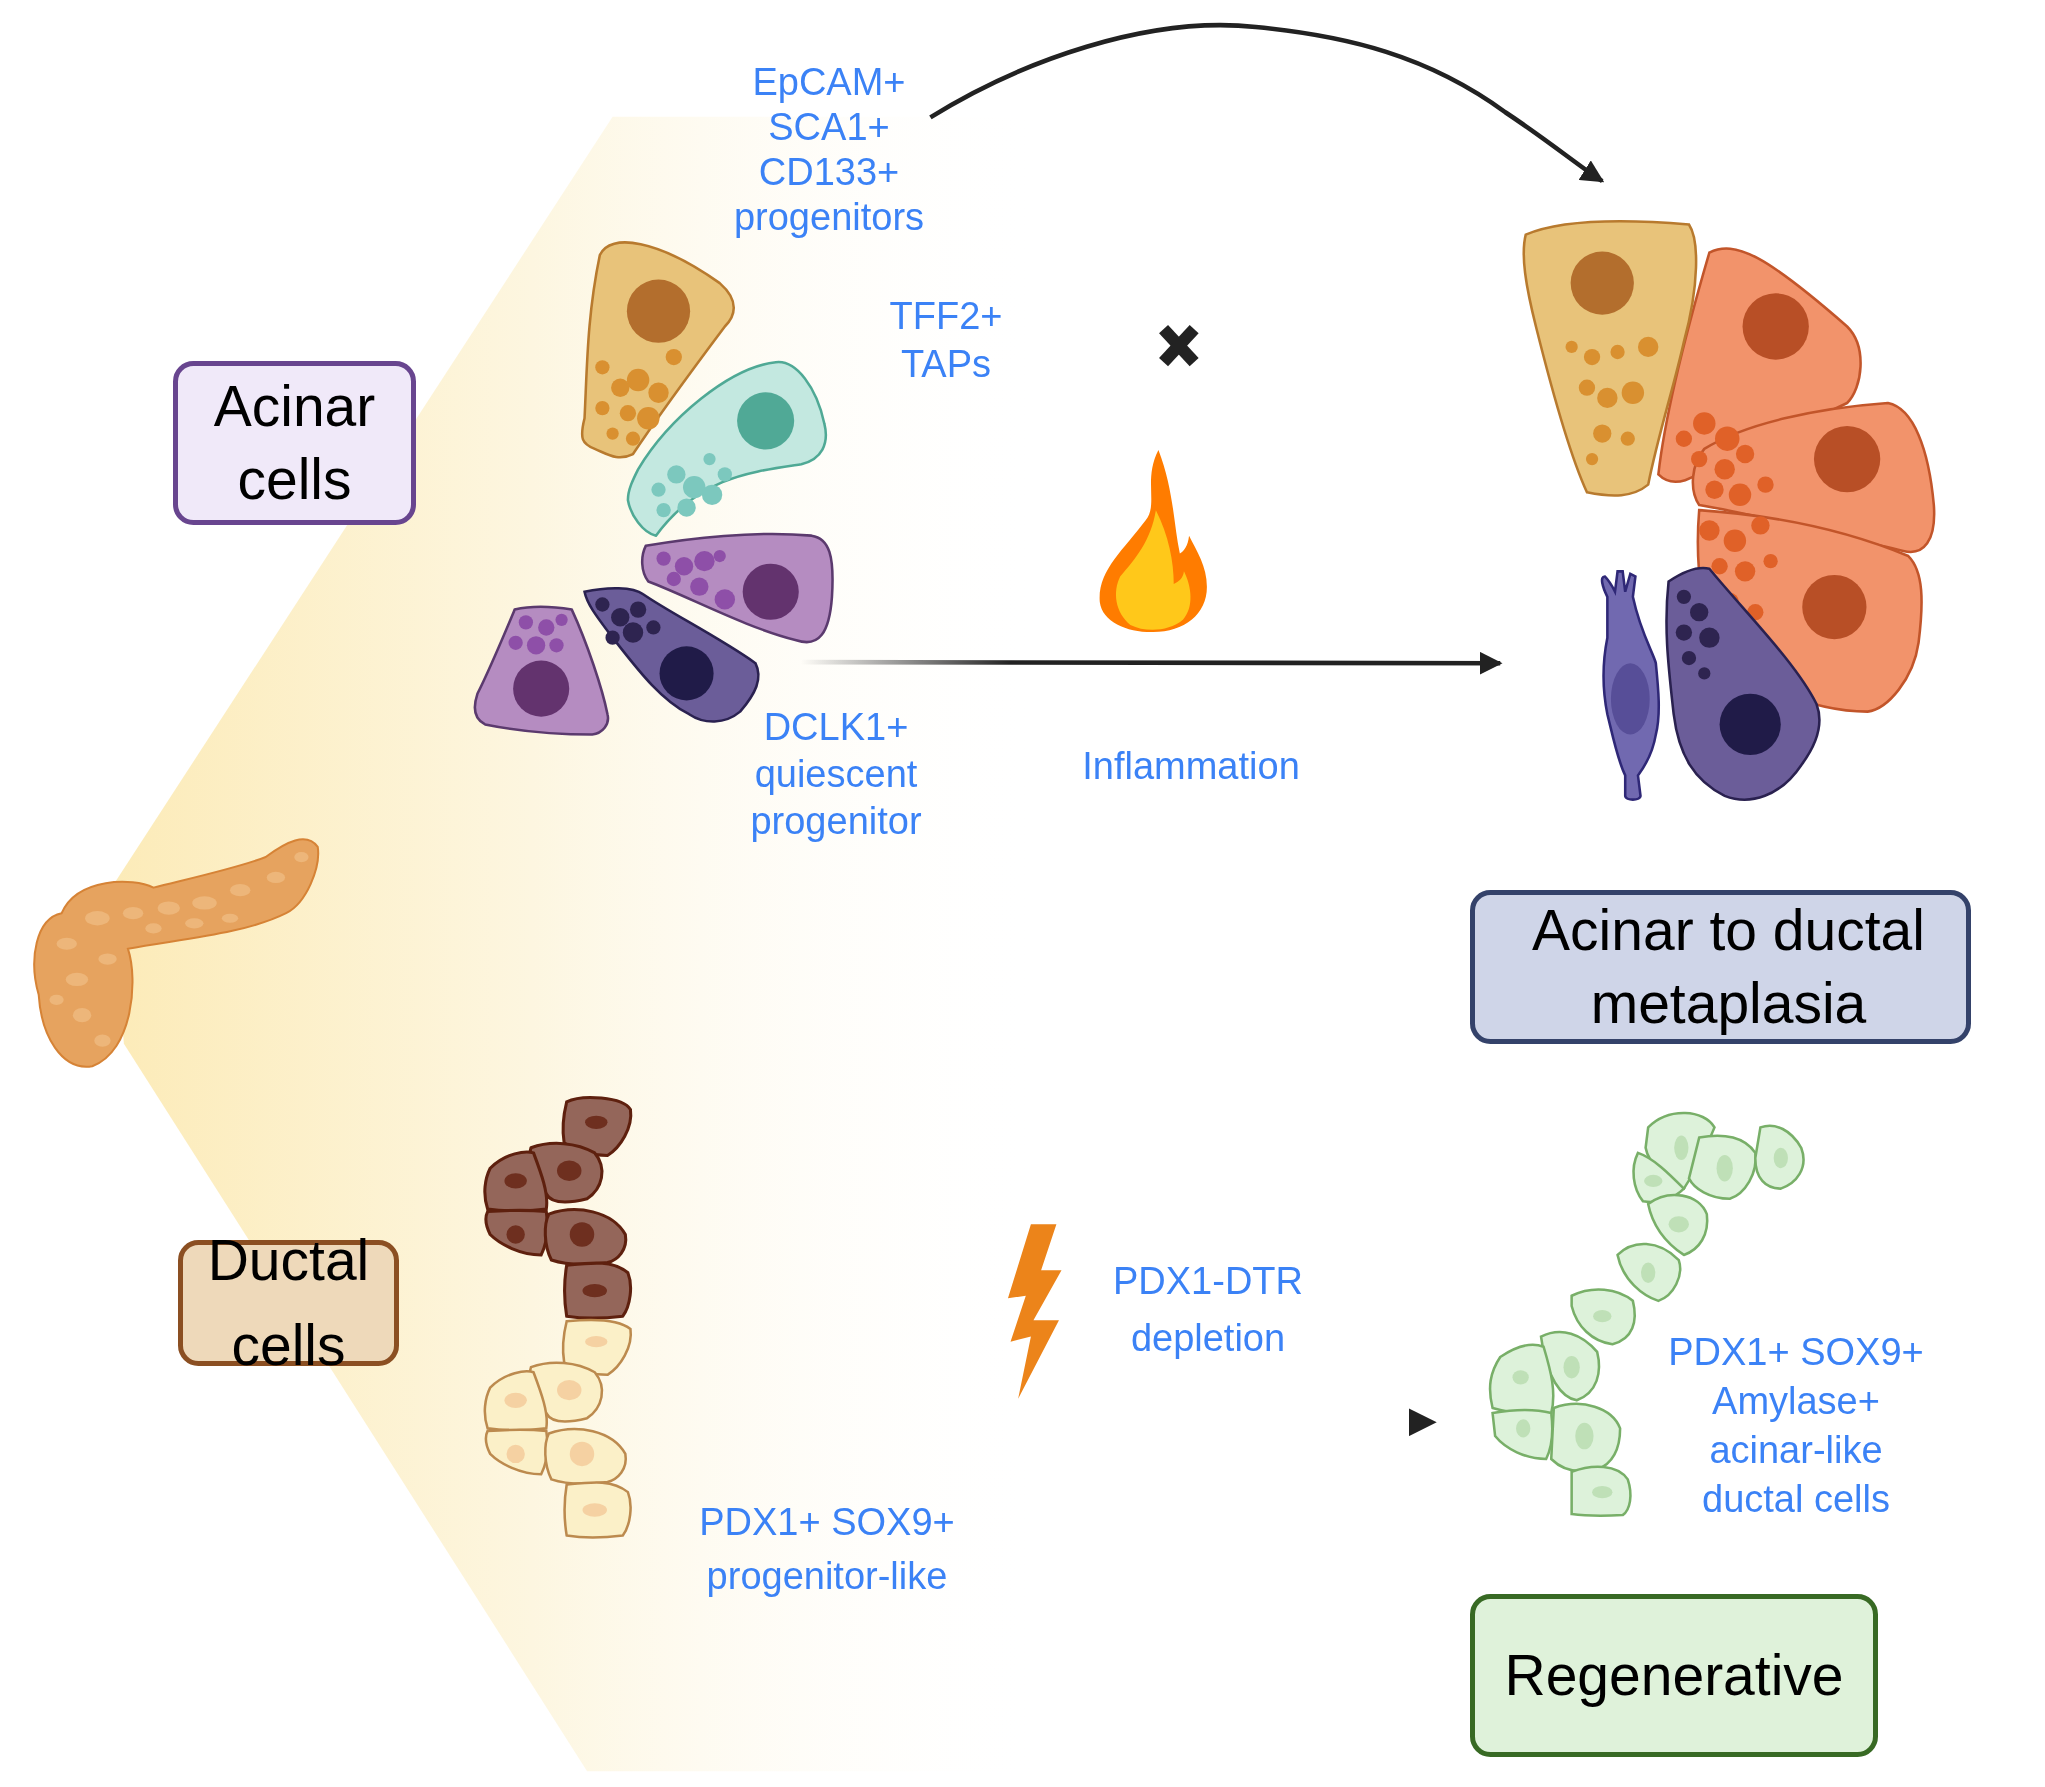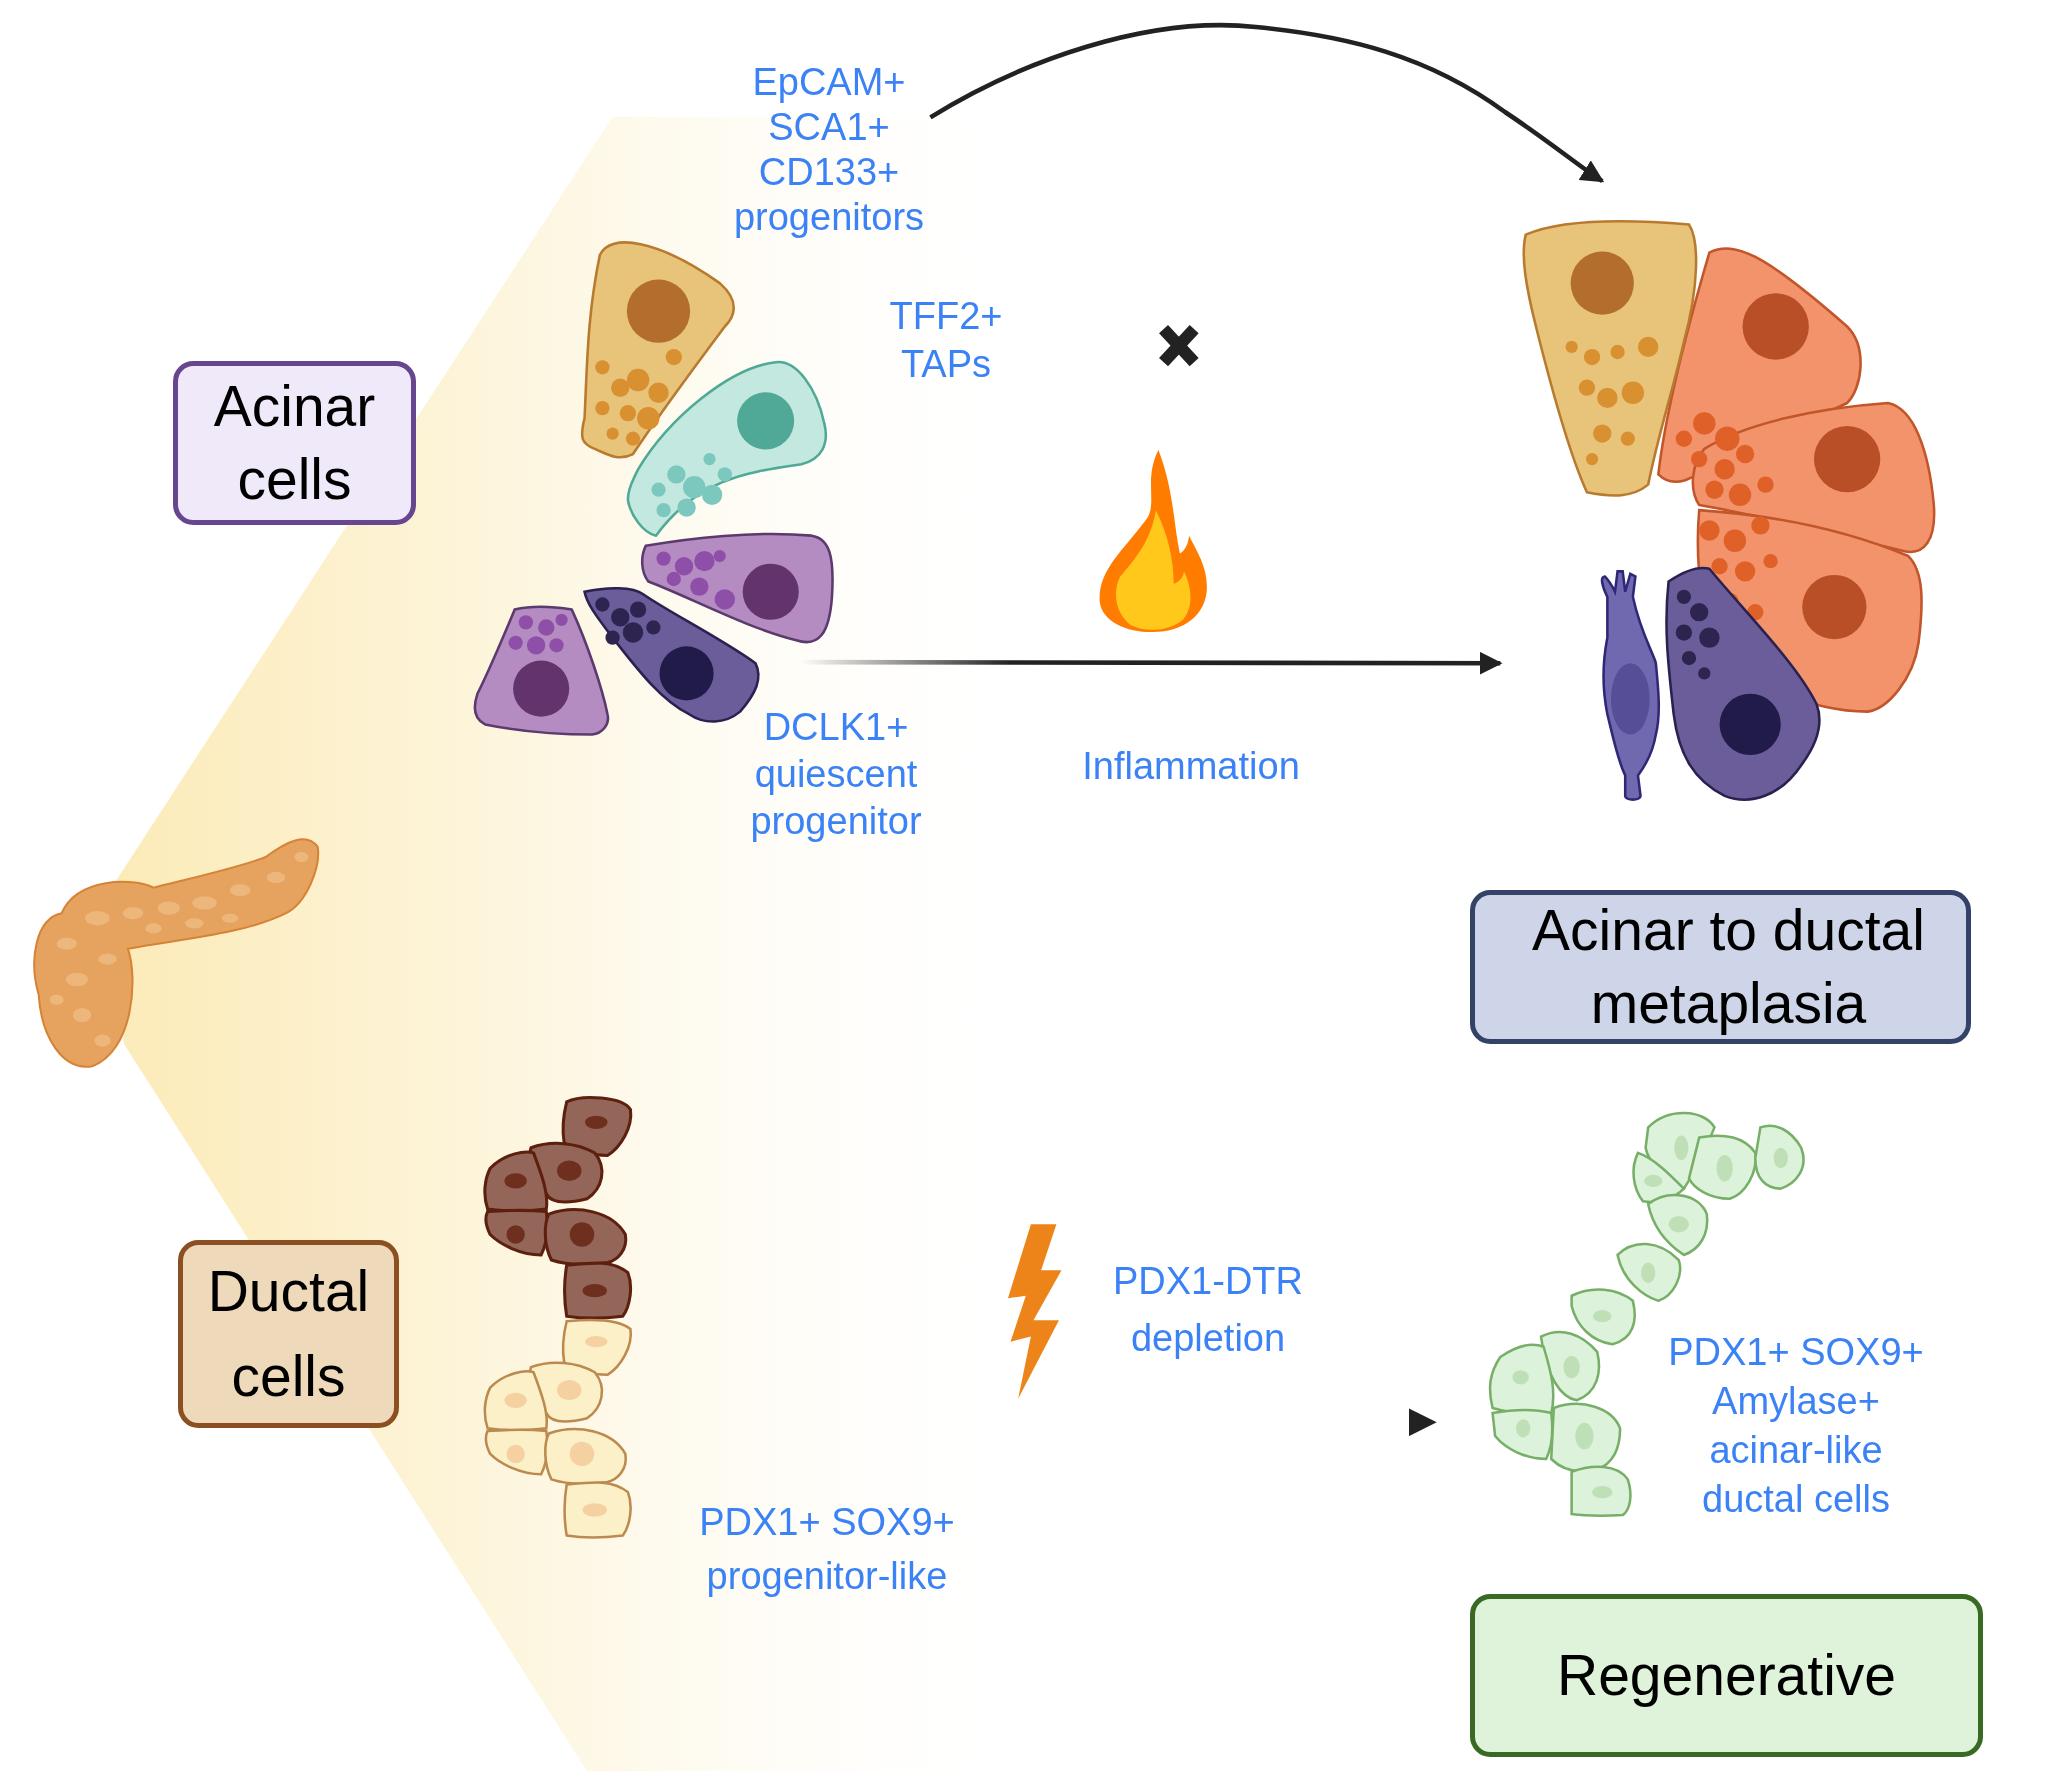--- a/index.html
+++ b/index.html
@@ -8,25 +8,25 @@
   #canvas { position: absolute; left: 0; top: 0; width: 2046px; height: 1787px; }
   .lbl { position: absolute; text-align: center; color: #3b82f6; line-height: 1.12;
          white-space: nowrap; transform: translateX(-50%); }
   .lbl div { display: block; }
   .small { font-size: 38px; }
   .box { position: absolute; box-sizing: border-box; border-radius: 20.4px;
          display: flex; flex-direction: column; align-items: center; justify-content: center;
          font-size: 57px; line-height: 1.28; color: #000; text-align: center; }
   .box-acinar { left: 173px; top: 361px; width: 243px; height: 164px;
                 background: #F0E9F9; border: 5.6px solid #68458F; }
-  .box-ductal { left: 178px; top: 1240px; width: 221px; height: 188px;
+  .box-ductal { left: 178px; top: 1240px; width: 221px; height: 126px;
                 background: #EED9BA; border: 5.6px solid #8B4F22; gap: 12px; }
   .box-adm { left: 1470px; top: 890px; width: 501px; height: 154px;
              background: #CFD5E8; border: 5.6px solid #34426A; padding-left: 16px; }
-  .box-regen { left: 1470px; top: 1594px; width: 513px; height: 163px;
+  .box-regen { left: 1470px; top: 1594px; width: 408px; height: 163px;
                background: #DFF2DA; border: 5.6px solid #386A24; }
 </style>
 </head>
 <body>
 
 <svg id="canvas" viewBox="0 0 4009 3503" xmlns="http://www.w3.org/2000/svg">
   <defs>
     <linearGradient id="coneGrad" x1="0" y1="0" x2="1" y2="0">
       <stop offset="0" stop-color="#FCEBB8"></stop>
       <stop offset="0.45" stop-color="#FDF6E0"></stop>

